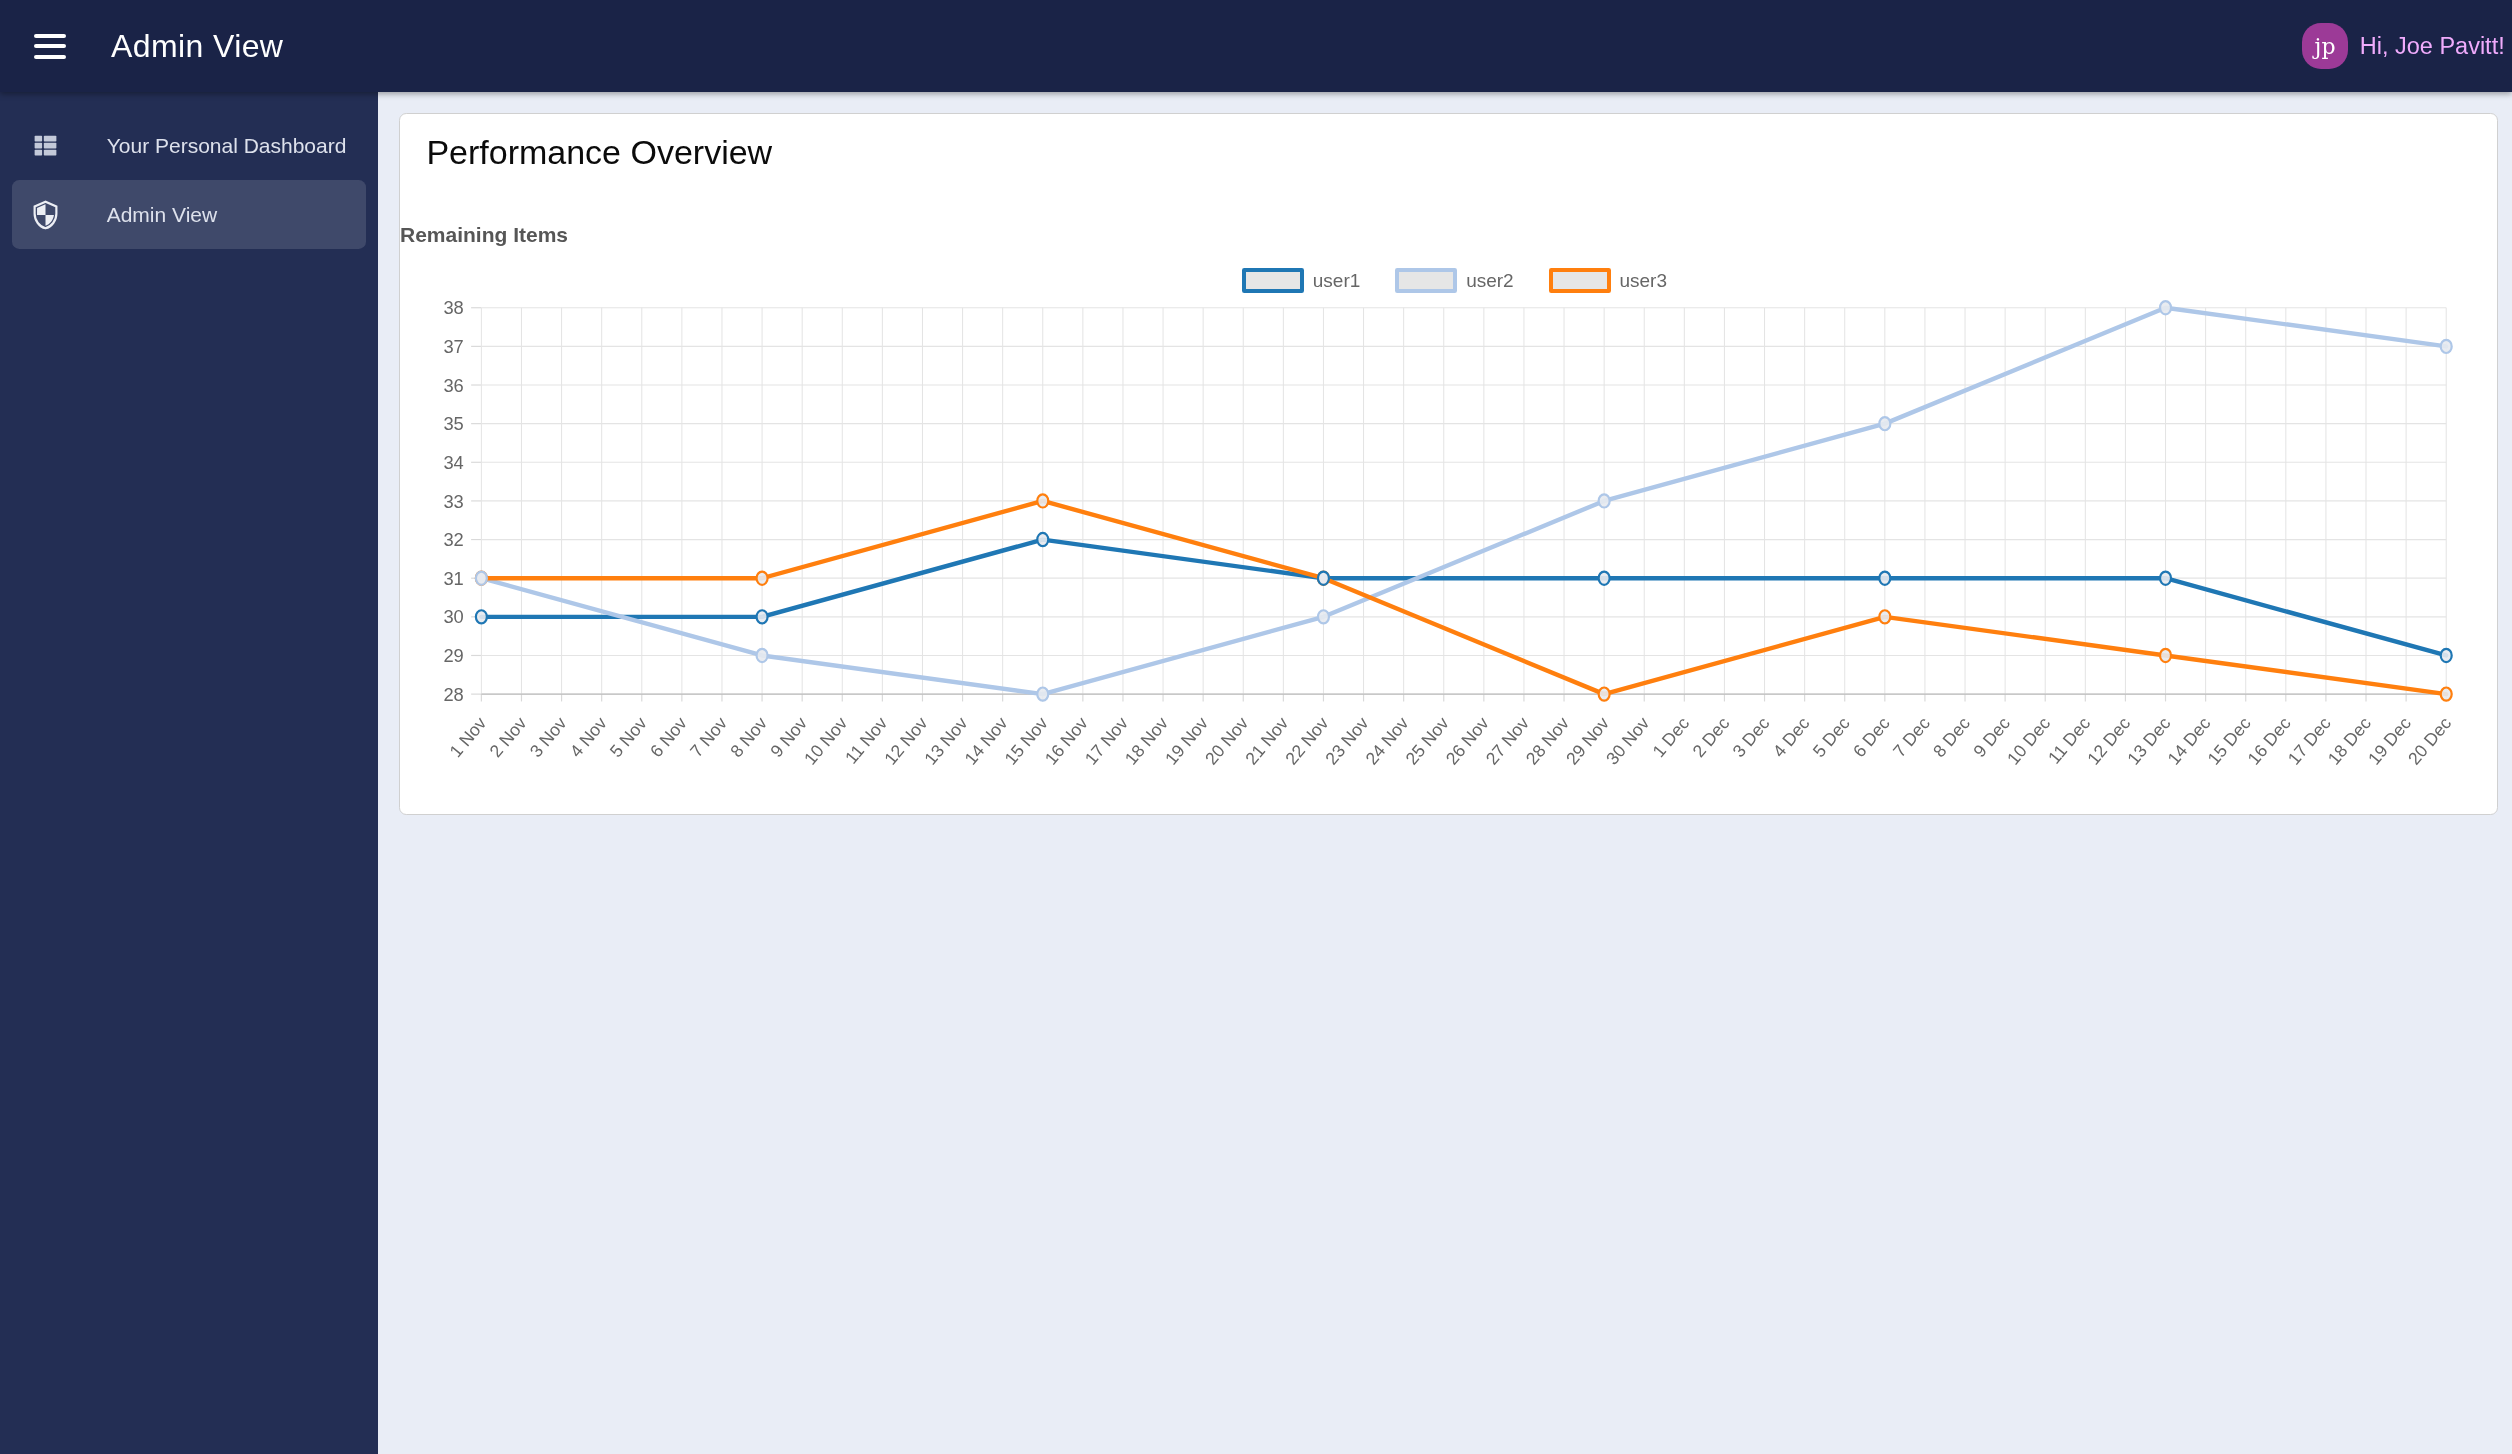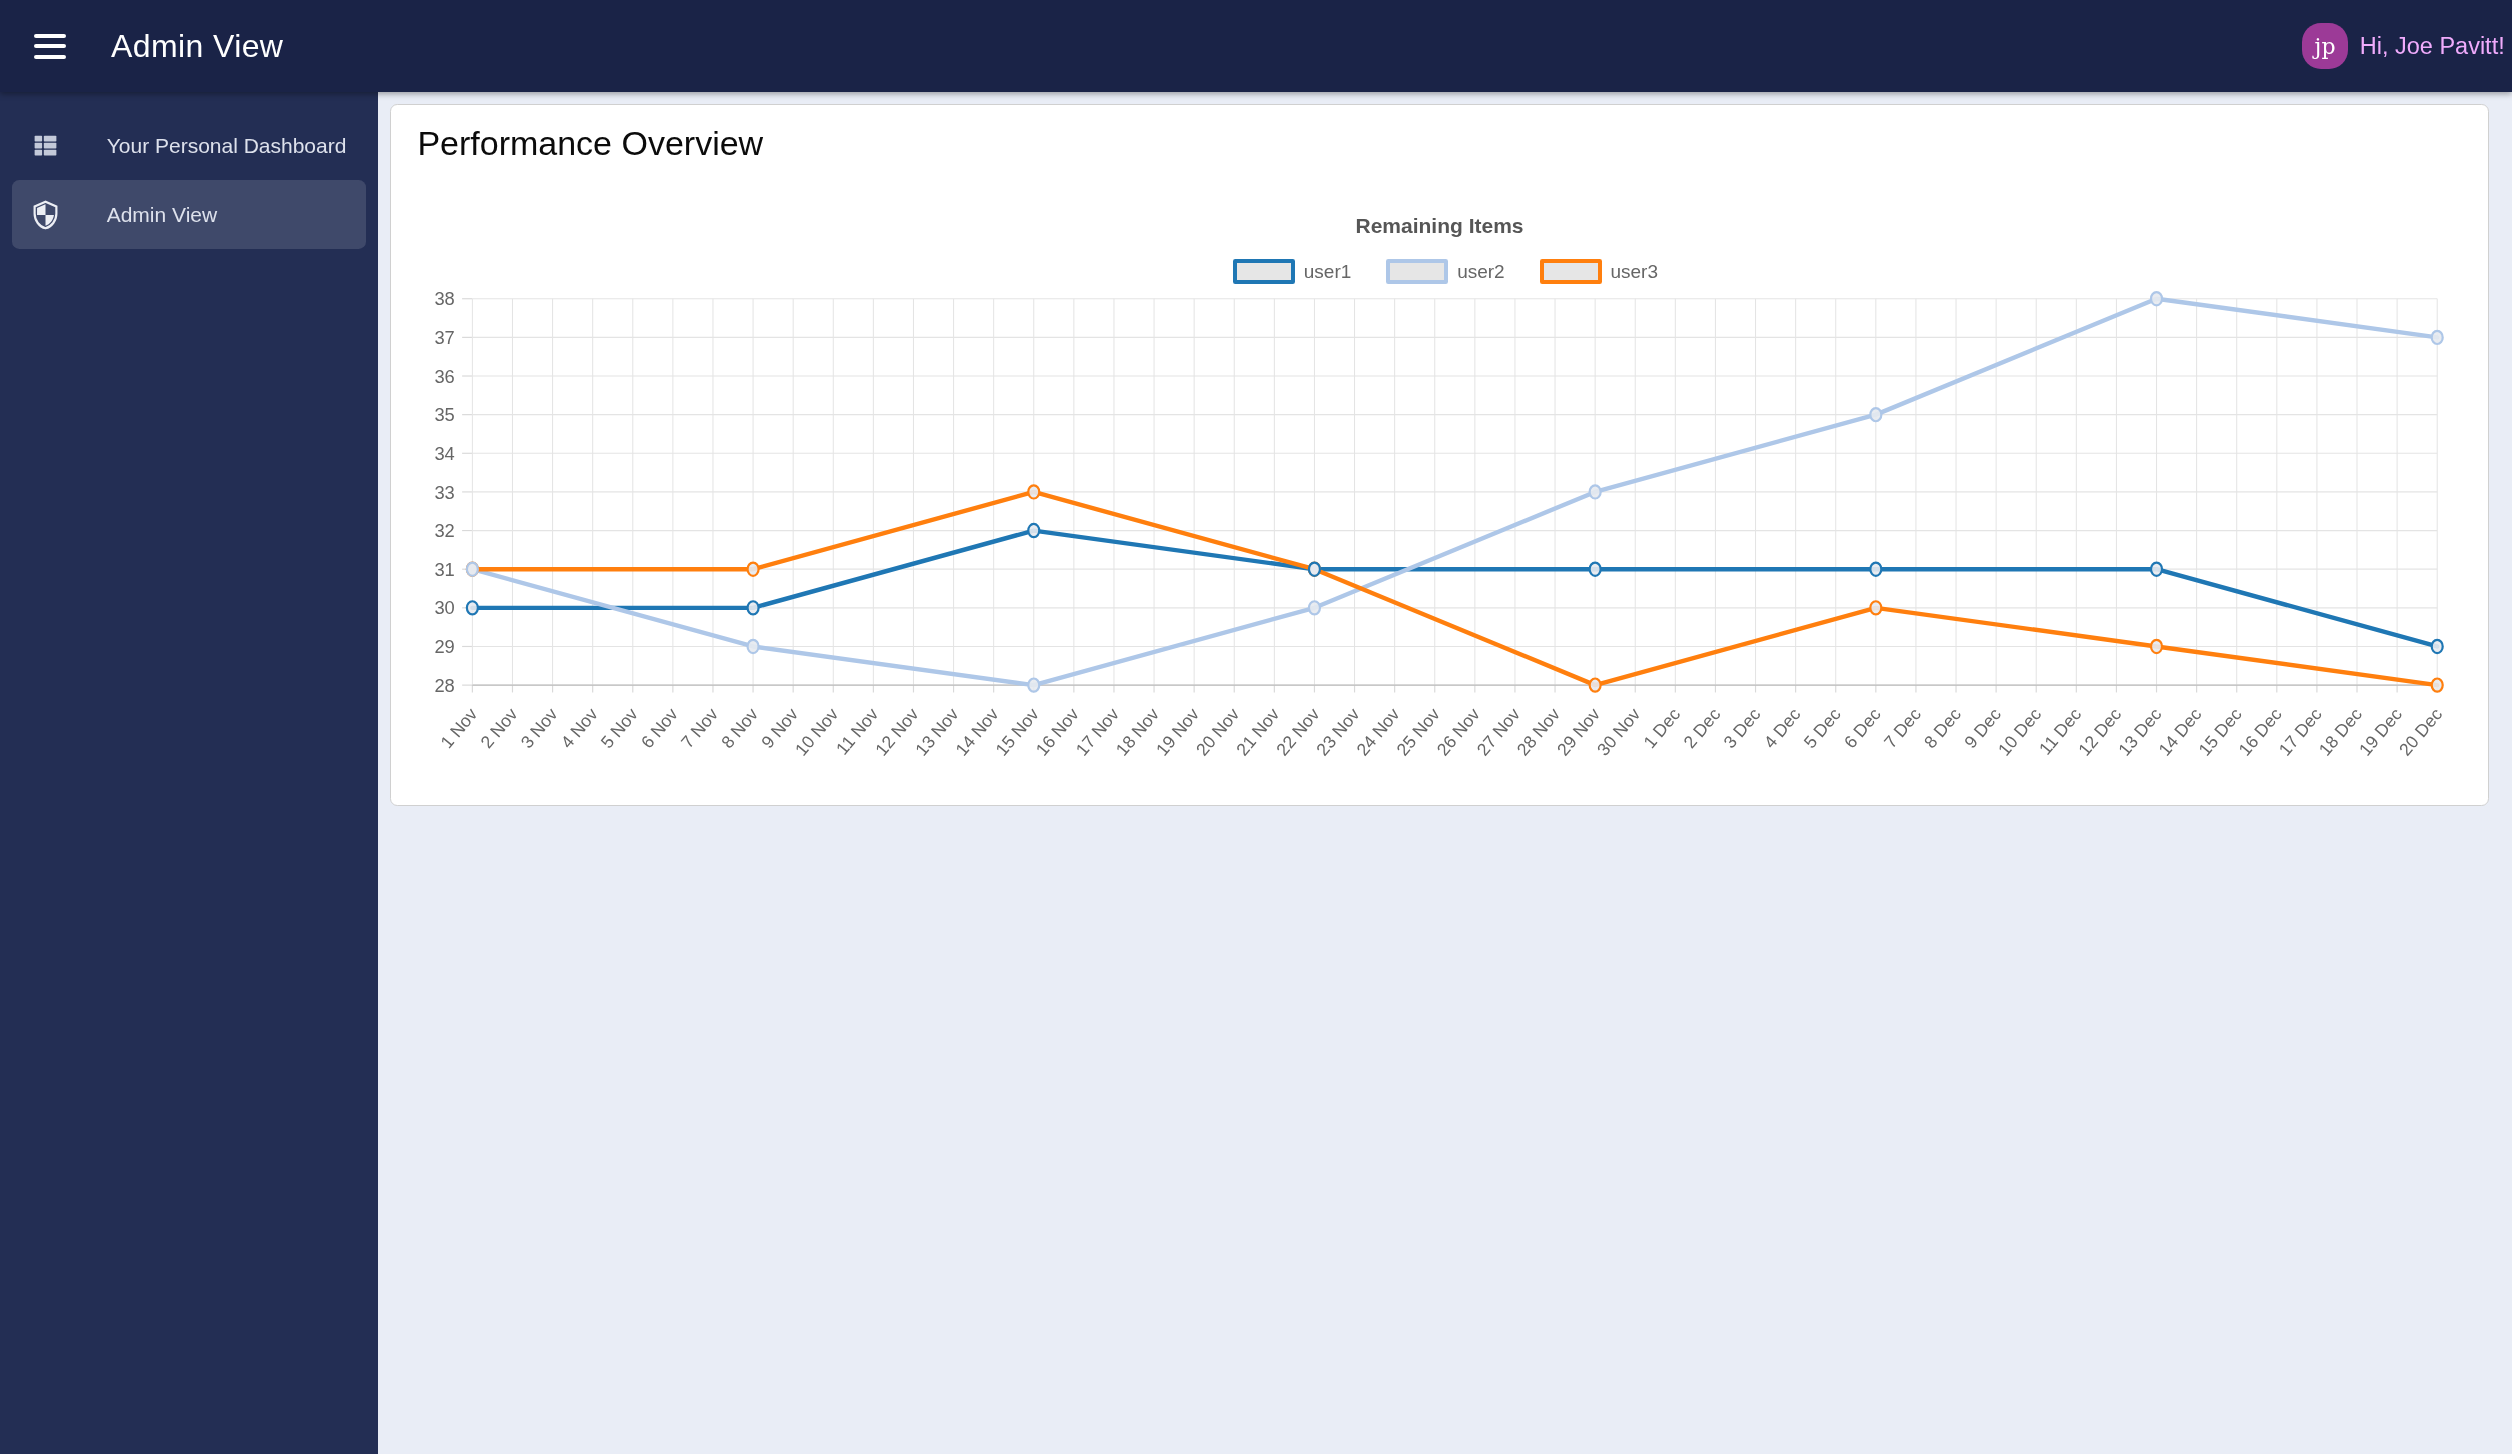--- a/index.html
+++ b/index.html
@@ -25,25 +25,25 @@
     background:#232e54; padding-top:19px;text-align:right; }
   .side-item { height:69px; margin:0 11.7px; border-radius:7.3px; display:flex;
     align-items:center; cursor:pointer; }
   .side-item.selected { background:rgba(255,255,255,0.13); }
   .side-icon { width:29px; height:32px; margin-left:19px; display:flex;
     align-items:center; justify-content:center; flex:none; }
   .side-label { color:#dde1ec; font-size:21px; margin-left:47px; white-space:nowrap; }
 
   
   .main { position:absolute; left:378px; top:92px; width:2135px; height:1363px;
-    background:#e9edf6; padding:12px; }
+    background:#e9edf6; padding:21px; }
   .card { position:relative; width:2099px; height:702px; background:#ffffff;
     border:1.5px solid #d0d0d0; border-radius:7.3px; }
   .card-title { position:absolute; left:26.4px; top:19px; font-size:34px; color:#0b0b0b; }
-  .chart-title { position:absolute; left:0; right:0; top:109px; text-align:center;
+  .chart-title { position:absolute; left:0; right:0; top:109px; text-align:left;
     font-size:21px; font-weight:bold; color:#565656; }
   .legend { position:absolute; left:12px; right:0; top:154px; display:flex;
     justify-content:center; align-items:center; gap:35px; }
   .legend-item { display:flex; align-items:center; cursor:pointer; }
   .legend-swatch { width:62px; height:25px; border-radius:2.2px; background:#e6e6e6;
     border:4.4px solid #000; }
   .legend-label { font-size:19px; color:#666666; margin-left:8.8px; }
   #plot-svg { position:absolute; left:0; top:0; pointer-events:none; }
   #plot-svg text { font-family:"Liberation Sans", sans-serif; }
 </style>

